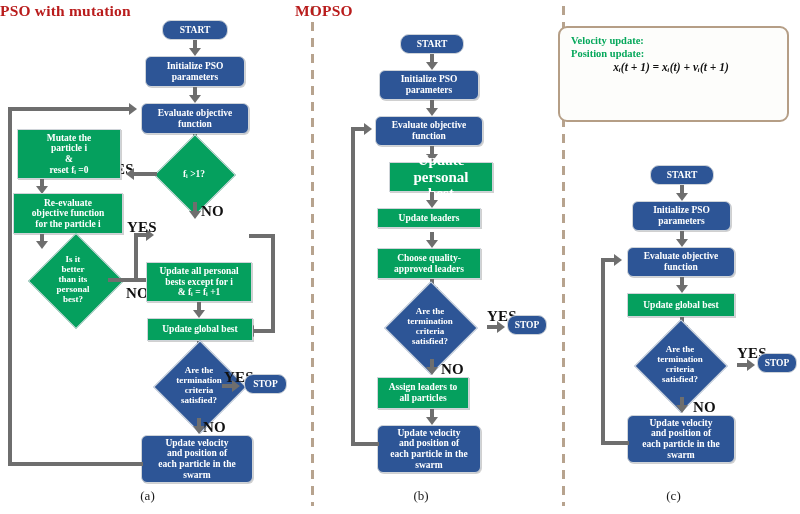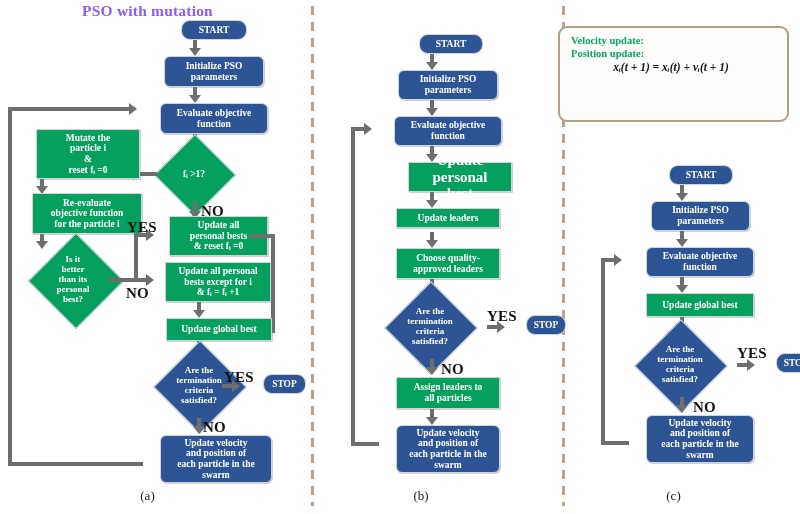--- a/index.html
+++ b/index.html
@@ -9,31 +9,31 @@
   .panel{position:absolute;top:0;height:514px;}
   #panel-a{left:0;width:295px;}
   #panel-b{left:295px;width:252px;}
   #panel-c{left:547px;width:253px;}
 
   .divider{position:absolute;top:6px;height:500px;width:3px;
            background:repeating-linear-gradient(to bottom,#b7a38e 0 9px,rgba(0,0,0,0) 9px 16px);}
   #div-1{left:311px;}
   #div-2{left:562px;}
 
-  .ptitle{position:absolute;width:100%;text-align:center;top:2px;
-          color:#8b5cf6;font-weight:bold;font-size:15.5px;
+  .ptitle{position:absolute;width:100%;top:2px;
+          color:#b91c1c;font-weight:bold;font-size:15.5px;
           font-family:"Liberation Serif", serif;letter-spacing:.2px;}
   .plabel{position:absolute;width:100%;text-align:center;
           color:#1a1a1a;font-size:13px;font-family:"Liberation Serif", serif;}
 
   
   .node{position:absolute;box-sizing:border-box;display:flex;
         align-items:center;justify-content:center;text-align:center;
         color:#ffffff;font-weight:bold;font-family:"Liberation Serif", serif;
-        line-height:1.12;letter-spacing:0;margin-left:19px;}
+        line-height:1.12;letter-spacing:0;}
   .rect{border:1px solid #cfd4d9;box-shadow:1px 1px 0 rgba(120,120,120,.35);}
   .blue{background:#2d5596;border-radius:6px;}
   .green{background:#05a05e;}
   .term{border-radius:9px;background:#2d5596;border:1px solid #cfd4d9;}
 
   
   .dia{position:absolute;}
   .dia .shape{position:absolute;inset:0;transform:rotate(45deg);
               border:1px solid #d6dbe0;}
   .dia.blue-d .shape{background:#2d5596;}
@@ -140,25 +140,20 @@
   <div class="ln vl" style="left:134px;top:233px;height:49px;"></div>
 
   <div class="ln hl" style="left:134px;top:233px;width:16px;"></div>
   <div class="arw arw-r" style="left:146px;top:229px;"></div>
   <div class="lbl" style="left:127px;top:219px;">YES</div>
 
   <div class="ln hl" style="left:134px;top:278px;width:16px;"></div>
   <div class="arw arw-r" style="left:146px;top:274px;"></div>
   <div class="lbl" style="left:126px;top:285px;">NO</div>
 
-  <div class="node rect green" style="left:150px;top:216px;width:99px;height:40px;font-size:9.5px;white-space:pre-line;">
-    <span>Update  all
-personal bests
-&amp; reset fᵢ =0</span>
-  </div>
 
   <div class="node rect green" style="left:146px;top:262px;width:106px;height:40px;font-size:9.5px;white-space:pre-line;">
     <span>Update all personal
 bests except for i
 &amp; fᵢ = fᵢ +1</span>
   </div>
   <div class="ln vl" style="left:197px;top:302px;height:10px;"></div>
   <div class="arw arw-d" style="left:193px;top:310px;"></div>
 
   <div class="ln hl" style="left:249px;top:234px;width:26px;"></div>
@@ -200,20 +195,21 @@
 
   <div class="ln hl" style="left:8px;top:462px;width:135px;"></div>
   <div class="ln vl" style="left:8px;top:107px;height:359px;"></div>
   <div class="ln hl" style="left:8px;top:107px;width:124px;"></div>
   <div class="arw arw-r" style="left:129px;top:103px;"></div>
 
   <div class="plabel" style="top:488px;">(a)</div>
 </div>
 
 <div class="panel" id="panel-b">
+  <div class="ptitle">MOPSO</div>
 
   <div class="node term" style="left:105px;top:34px;width:64px;height:20px;font-size:9.5px;">
     <span>START</span>
   </div>
   <div class="ln vl" style="left:135px;top:54px;height:11px;"></div>
   <div class="arw arw-d" style="left:131px;top:62px;"></div>
 
   <div class="node rect blue" style="left:84px;top:70px;width:100px;height:30px;font-size:9.5px;white-space:pre-line;">
     <span>Initialize PSO
 parameters</span>
@@ -260,21 +256,21 @@
   <div class="arw arw-r" style="left:202px;top:321px;"></div>
 
   <div class="node term" style="left:212px;top:315px;width:40px;height:20px;font-size:9.5px;">
     <span>STOP</span>
   </div>
 
   <div class="ln vl" style="left:135px;top:359px;height:12px;"></div>
   <div class="arw arw-d" style="left:131px;top:367px;"></div>
   <div class="lbl" style="left:146px;top:361px;">NO</div>
 
-  <div class="node rect green" style="left:82px;top:377px;width:104px;height:32px;font-size:9.5px;white-space:pre-line;">
+  <div class="node rect green" style="left:82px;top:377px;width:92px;height:32px;font-size:9.5px;white-space:pre-line;">
     <span>Assign leaders to
 all particles</span>
   </div>
   <div class="ln vl" style="left:135px;top:409px;height:11px;"></div>
   <div class="arw arw-d" style="left:131px;top:417px;"></div>
 
   <div class="node rect blue" style="left:82px;top:425px;width:104px;height:48px;font-size:9.5px;white-space:pre-line;">
     <span>Update velocity
 and position of
 each particle in the

